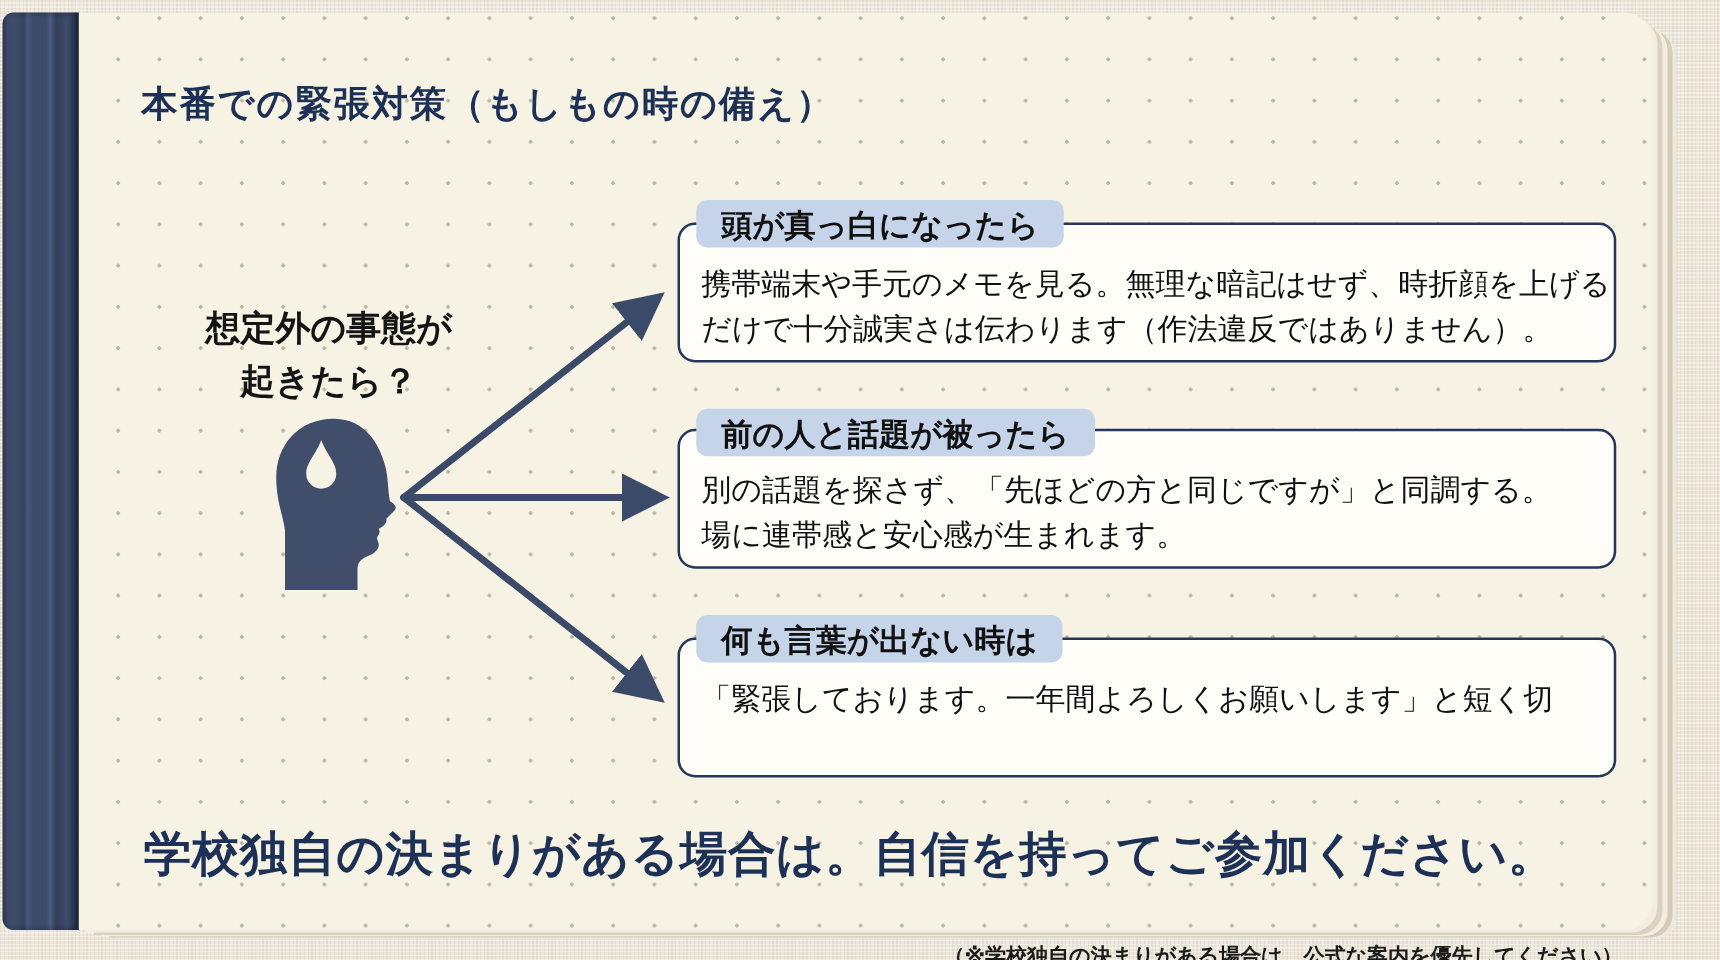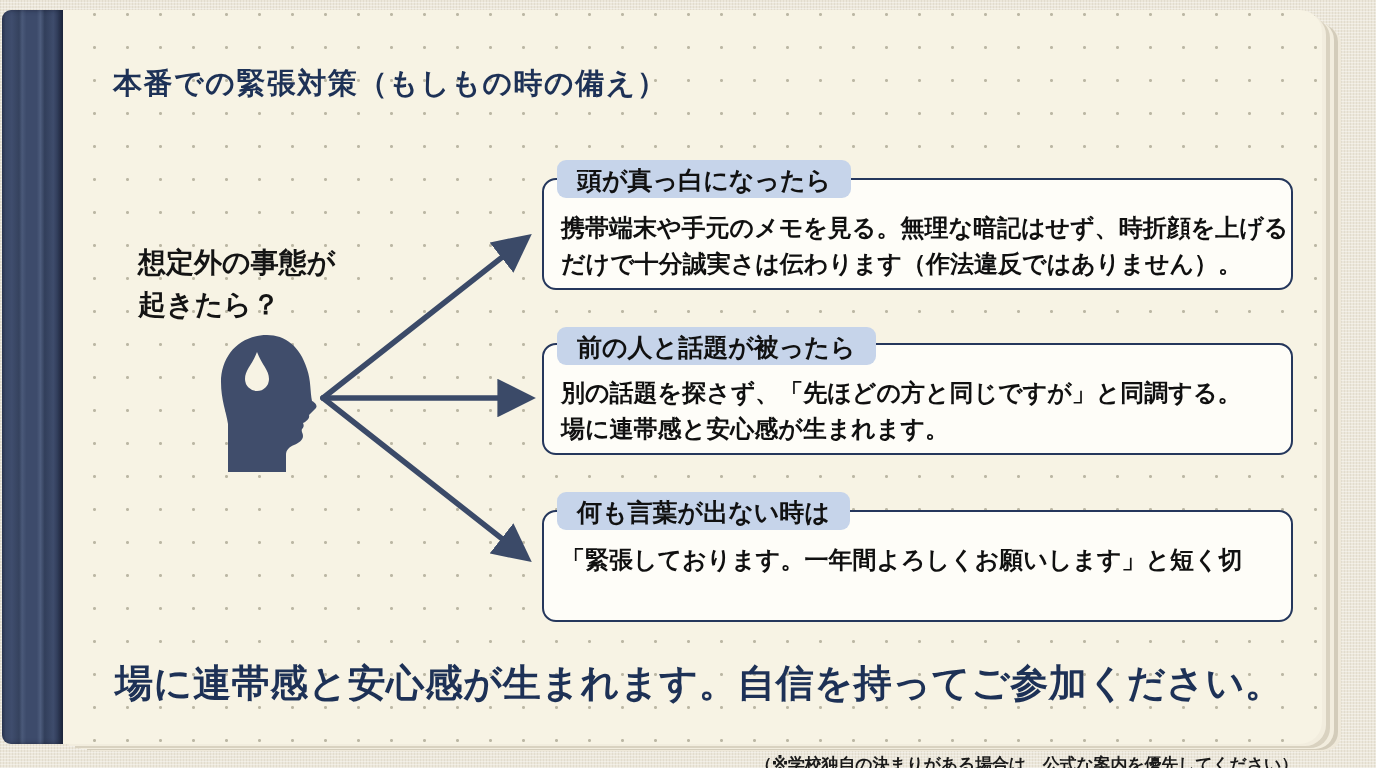--- a/index.html
+++ b/index.html
@@ -31,31 +31,31 @@
       15px 8px 0 -3px #f2edde,
       20px 10px 0 -4px #d3ccba,
       24px 12px 0 -5px #efe9da;
   }
   .title{
     position:absolute;left:50px;top:54px;margin:0;
     font-family:"Liberation Serif","DejaVu Serif",serif;
     font-size:29px;font-weight:700;letter-spacing:1.5px;color:#1d3156;white-space:nowrap;
   }
   .trigger-label{
-    position:absolute;left:75px;top:232px;width:250px;
+    position:absolute;left:75px;top:232px;width:250px;text-align:center;
     font-size:28px;font-weight:700;color:#141414;line-height:1.5;
   }
   .head-icon{position:absolute;left:150px;top:322px;width:110px;height:140px;}
   .arrows{position:absolute;left:0;top:0;width:1259px;height:733px;}
   .card{
     position:absolute;left:479px;width:751px;height:112px;box-sizing:border-box;
     background:#fefdf8;border:2.5px solid #25375c;border-radius:14px;
   }
   .card-text{
-    padding:30px 10px 20px 17px;font-size:24px;font-weight:700;color:#101010;
+    padding:30px 10px 20px 17px;font-size:24px;font-weight:400;color:#101010;
     line-height:36px;white-space:nowrap;
   }
   .badge{
     position:absolute;left:494px;height:38px;box-sizing:border-box;
     background:#c6d4ea;border-radius:9px;padding:4px 20px 12px 20px;
     font-size:25px;font-weight:700;color:#111;white-space:nowrap;z-index:3;
   }
   .footer-message{
     position:absolute;left:52px;top:648px;
     font-family:"Liberation Serif","DejaVu Serif",serif;
@@ -128,17 +128,17 @@
       </div>
     </div>
 
     <div class="badge" style="top:482px">何も言葉が出ない時は</div>
     <div class="card" style="top:500px">
       <div class="card-text">
         <div>「緊張しております。一年間よろしくお願いします」と短く切</div>
       </div>
     </div>
 
-    <div class="footer-message">場に連帯感と安心感が生まれます。自信を持ってご参加ください。</div>
+    <div class="footer-message">学校独自の決まりがある場合は。自信を持ってご参加ください。</div>
     <div class="footer-note">（※学校独自の決まりがある場合は、公式な案内を優先してください）</div>
 
   </div>
 </div>
 
 </body></html>

